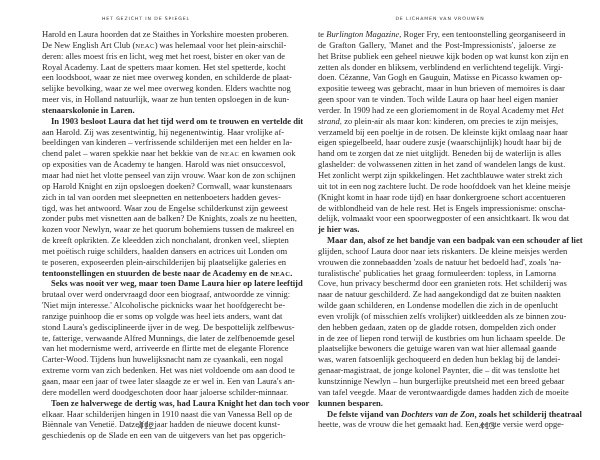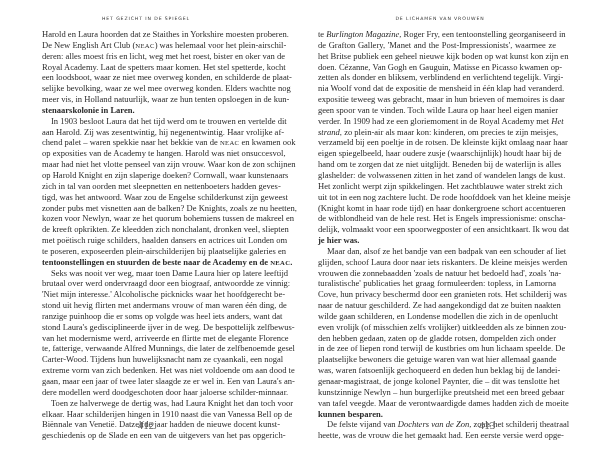--- a/index.html
+++ b/index.html
@@ -31,21 +31,21 @@
     text-align: justify;
   }
   .page.left .body-text { left: 42px; }
   .page.right .body-text { left: 18px; }
   .line {
     display: block; white-space: nowrap;
     text-align: justify; text-align-last: justify;
     height: 10.85px;
   }
   .line.last { text-align-last: left; font-weight: bold; }
-  .line.indent { text-indent: 9px; }
+  .line.indent { text-indent: 9px; font-weight: bold; }
   .page-number {
     position: absolute; top: 419px; left: 0; width: 100%;
     text-align: center; font-size: 11px; color: #555; font-family: Liberation Serif, serif;
   }
   .page.left .page-number { left: 12px; width: 268px; }
   .page.right .page-number { left: 20px; width: 240px; margin-left: 47px; }
   i { font-style: italic; }
 </style>
 </head>
 <body>
@@ -56,61 +56,60 @@
       <span class="line"><span>Harold en Laura hoorden dat ze Staithes in Yorkshire moesten proberen.</span></span>
       <span class="line"><span>De New English Art Club (<span style="font-size:0.78em;letter-spacing:0.3px">NEAC</span>) was helemaal voor het plein-airschil-</span></span>
       <span class="line"><span>deren: alles moest fris en licht, weg met het roest, bister en oker van de</span></span>
       <span class="line"><span>Royal Academy. Laat de spetters maar komen. Het stel spetterde, kocht</span></span>
       <span class="line"><span>een loodsboot, waar ze niet mee overweg konden, en schilderde de plaat-</span></span>
       <span class="line"><span>selijke bevolking, waar ze wel mee overweg konden. Elders wachtte nog</span></span>
       <span class="line"><span>meer vis, in Holland natuurlijk, waar ze hun tenten opsloegen in de kun-</span></span>
       <span class="line last"><span>stenaarskolonie in Laren.</span></span>
       <span class="line indent"><span>In 1903 besloot Laura dat het tijd werd om te trouwen en vertelde dit</span></span>
       <span class="line"><span>aan Harold. Zij was zesentwintig, hij negenentwintig. Haar vrolijke af-</span></span>
+      <span class="line"><span>beeldingen van kinderen – verfrissende schilderijen met een helder en la-</span></span>
       <span class="line"><span>chend palet – waren spekkie naar het bekkie van de <span style="font-size:0.78em;letter-spacing:0.3px">NEAC</span> en kwamen ook</span></span>
       <span class="line"><span>op exposities van de Academy te hangen. Harold was niet onsuccesvol,</span></span>
       <span class="line"><span>maar had niet het vlotte penseel van zijn vrouw. Waar kon de zon schijnen</span></span>
-      <span class="line"><span>op Harold Knight en zijn slaperige doeken? Cornwall, waar kunstenaars</span></span>
+      <span class="line"><span>op Harold Knight en zijn opsloegen doeken? Cornwall, waar kunstenaars</span></span>
       <span class="line"><span>zich in tal van oorden met sleepnetten en nettenboeters hadden geves-</span></span>
       <span class="line"><span>tigd, was het antwoord. Waar zou de Engelse schilderkunst zijn geweest</span></span>
       <span class="line"><span>zonder pubs met visnetten aan de balken? De Knights, zoals ze nu heetten,</span></span>
       <span class="line"><span>kozen voor Newlyn, waar ze het quorum bohemiens tussen de makreel en</span></span>
       <span class="line"><span>de kreeft opkrikten. Ze kleedden zich nonchalant, dronken veel, sliepten</span></span>
       <span class="line"><span>met poëtisch ruige schilders, haalden dansers en actrices uit Londen om</span></span>
       <span class="line"><span>te poseren, exposeerden plein-airschilderijen bij plaatselijke galeries en</span></span>
       <span class="line last"><span>tentoonstellingen en stuurden de beste naar de Academy en de <span style="font-size:0.78em;letter-spacing:0.3px">NEAC</span>.</span></span>
       <span class="line indent"><span>Seks was nooit ver weg, maar toen Dame Laura hier op latere leeftijd</span></span>
       <span class="line"><span>brutaal over werd ondervraagd door een biograaf, antwoordde ze vinnig:</span></span>
       <span class="line"><span>'Niet mijn interesse.' Alcoholische picknicks waar het hoofdgerecht be-</span></span>
-      <span class="line"><span>stond uit hevig flirten met andermans vrouw of man waren één ding, de</span></span>
       <span class="line"><span>ranzige puinhoop die er soms op volgde was heel iets anders, want dat</span></span>
       <span class="line"><span>stond Laura's gedisciplineerde ijver in de weg. De bespottelijk zelfbewus-</span></span>
+      <span class="line"><span>te, fatterige, verwaande Alfred Munnings, die later de zelfbenoemde gesel</span></span>
       <span class="line"><span>van het modernisme werd, arriveerde en flirtte met de elegante Florence</span></span>
-      <span class="line"><span>te, fatterige, verwaande Alfred Munnings, die later de zelfbenoemde gesel</span></span>
       <span class="line"><span>Carter-Wood. Tijdens hun huwelijksnacht nam ze cyaankali, een nogal</span></span>
       <span class="line"><span>extreme vorm van zich bedenken. Het was niet voldoende om aan dood te</span></span>
       <span class="line"><span>gaan, maar een jaar of twee later slaagde ze er wel in. Een van Laura's an-</span></span>
       <span class="line"><span>dere modellen werd doodgeschoten door haar jaloerse schilder-minnaar.</span></span>
       <span class="line indent"><span>Toen ze halverwege de dertig was, had Laura Knight het dan toch voor</span></span>
       <span class="line"><span>elkaar. Haar schilderijen hingen in 1910 naast die van Vanessa Bell op de</span></span>
       <span class="line"><span>Biënnale van Venetië. Datzelfde jaar hadden de nieuwe docent kunst-</span></span>
       <span class="line"><span>geschiedenis op de Slade en een van de uitgevers van het pas opgerich-</span></span>
     </div>
   <div class="page-number">412</div>
 </div>
 
 <div class="page right">
   <div class="running-head">De lichamen van vrouwen</div>
   <div class="body-text">
       <span class="line"><span>te </span><i>Burlington Magazine</i><span>, Roger Fry, een tentoonstelling georganiseerd in</span></span>
-      <span class="line"><span>de Grafton Gallery, 'Manet and the Post-Impressionists', waarmee ze</span></span>
+      <span class="line"><span>de Grafton Gallery, 'Manet and the Post-Impressionists', jaloerse ze</span></span>
       <span class="line"><span>het Britse publiek een geheel nieuwe kijk boden op wat kunst kon zijn en</span></span>
+      <span class="line"><span>zetten als donder en bliksem, verblindend en verlichtend tegelijk. Virgi-</span></span>
       <span class="line"><span>doen. Cézanne, Van Gogh en Gauguin, Matisse en Picasso kwamen op-</span></span>
-      <span class="line"><span>zetten als donder en bliksem, verblindend en verlichtend tegelijk. Virgi-</span></span>
-      <span class="line"><span>nia Woolf vond dat de expositie de mensheid in één klap had veranderd.</span></span>
       <span class="line"><span>expositie teweeg was gebracht, maar in hun brieven of memoires is daar</span></span>
       <span class="line"><span>geen spoor van te vinden. Toch wilde Laura op haar heel eigen manier</span></span>
       <span class="line"><span>verder. In 1909 had ze een gloriemoment in de Royal Academy met </span><i>Het</i></span>
       <span class="line"><span></span><i>strand</i><span>, zo plein-air als maar kon: kinderen, om precies te zijn meisjes,</span></span>
       <span class="line"><span>verzameld bij een poeltje in de rotsen. De kleinste kijkt omlaag naar haar</span></span>
       <span class="line"><span>eigen spiegelbeeld, haar oudere zusje (waarschijnlijk) houdt haar bij de</span></span>
       <span class="line"><span>hand om te zorgen dat ze niet uitglijdt. Beneden bij de waterlijn is alles</span></span>
       <span class="line"><span>glashelder: de volwassenen zitten in het zand of wandelen langs de kust.</span></span>
       <span class="line"><span>Het zonlicht werpt zijn spikkelingen. Het zachtblauwe water strekt zich</span></span>
       <span class="line"><span>uit tot in een nog zachtere lucht. De rode hoofddoek van het kleine meisje</span></span>

